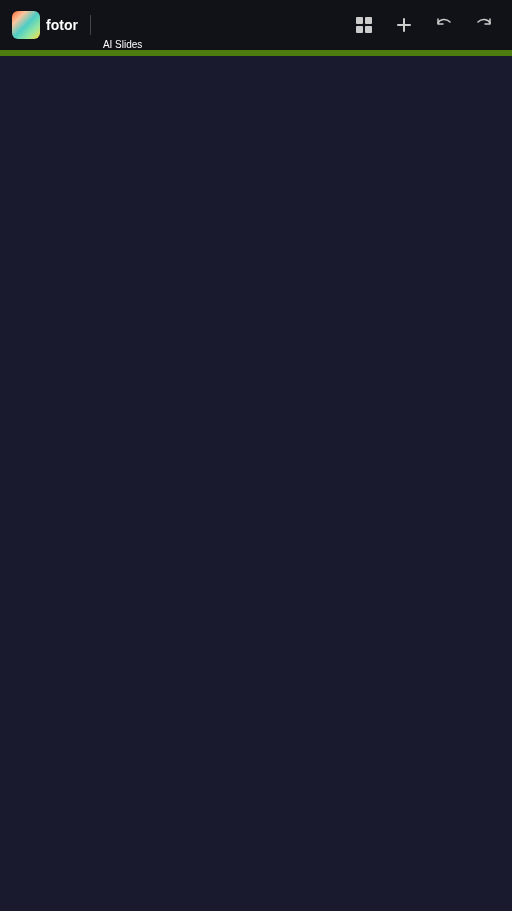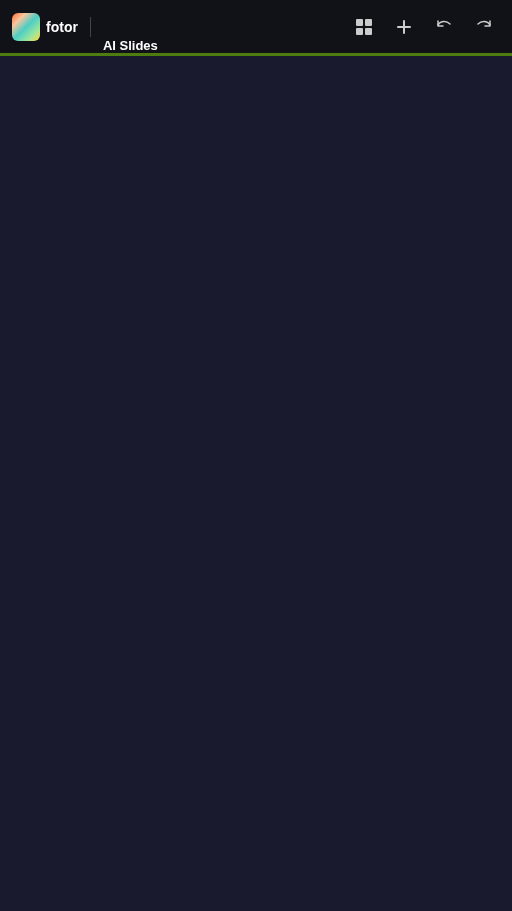--- a/index.html
+++ b/index.html
@@ -33,22 +33,22 @@
     }
 
     .topbar-divider {
       width: 1px;
       height: 20px;
       background: #444;
       margin: 0 4px;
     }
 
     .topbar-subtitle {
-      font-size: 13px;
-      font-weight: 700;
+      font-size: 10px;
+      font-weight: 400;
       color: #fff;
       margin-top: 38px;
     }
 
     .topbar-actions {
       display: flex;
       align-items: center;
       gap: 8px;
       margin-left: auto;
     }
@@ -78,21 +78,21 @@
     
     .full-topbar {
       width: 512px;
       height: 56px;
       background: #111118;
       display: flex;
       align-items: center;
       padding: 0 12px;
       gap: 8px;
       flex-shrink: 0;
-      border-bottom: 3px solid #4d7c0f;
+      border-bottom: 6px solid #4d7c0f;
     }
 
     .body-area {
       display: flex;
       flex: 1;
       overflow: hidden;
     }
 
     
     html, body {

